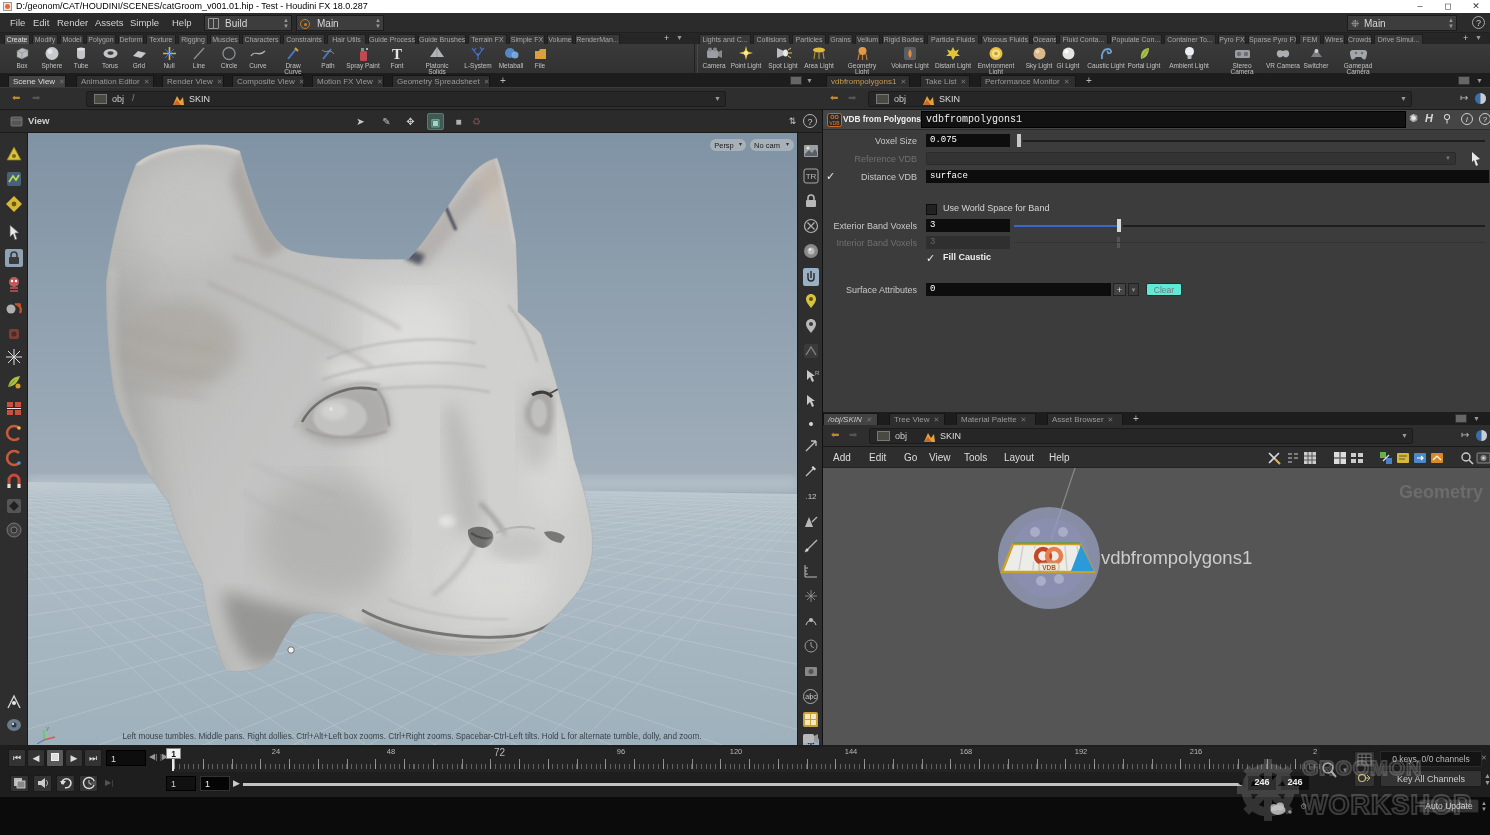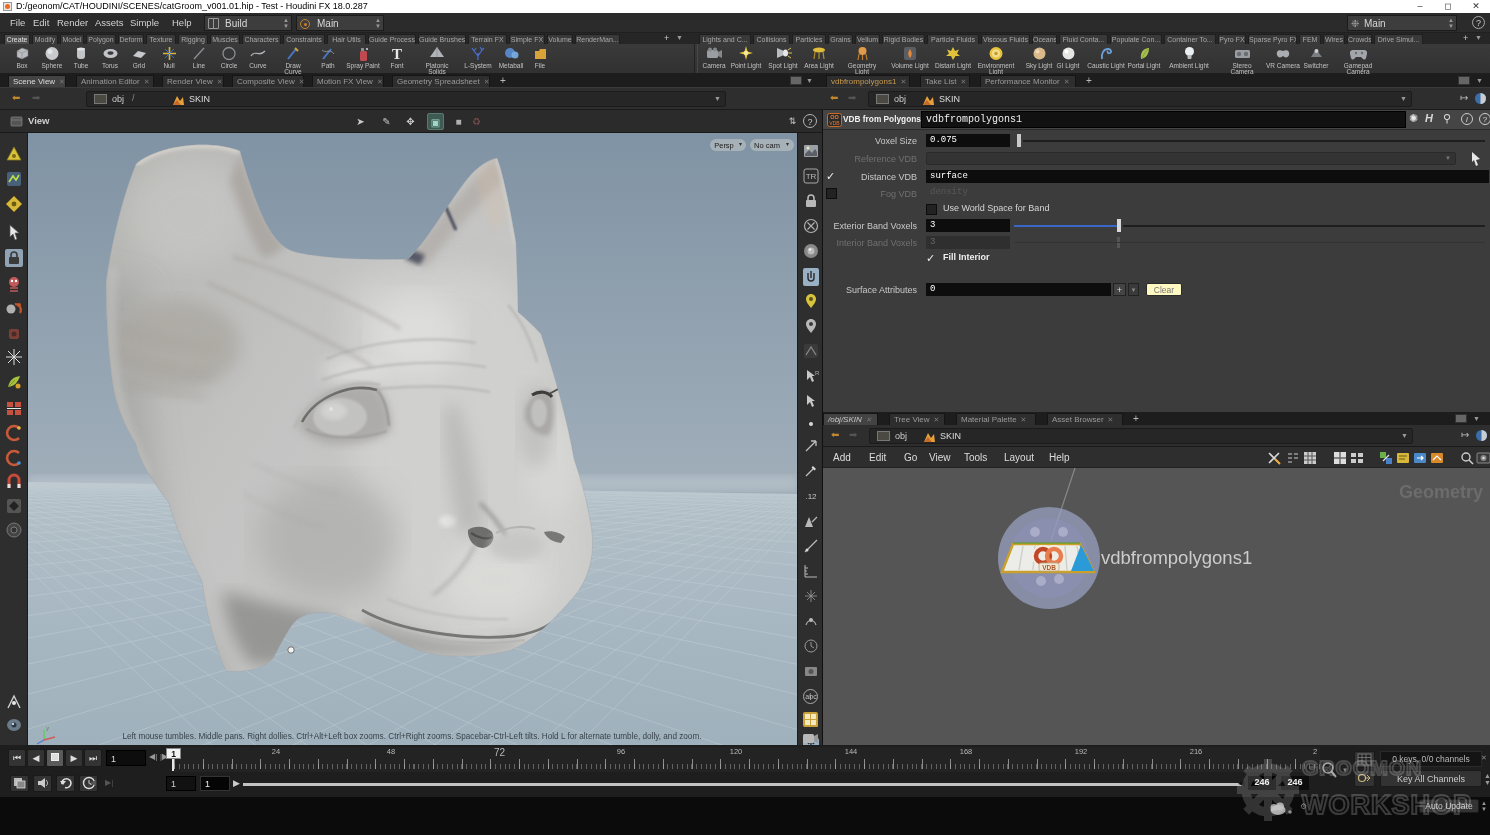--- a/index.html
+++ b/index.html
@@ -772,52 +772,47 @@
         <span style="position:absolute;left:622px;top:4px;color:#777;font-size:6px">▼</span>
         <svg style="position:absolute;left:646px;top:0" width="14" height="15">
           <path d="M3 1 L11 8 L7 9 L9 14 L7 15 L5 9 L3 11 Z" fill="#e8e8e8"></path>
         </svg>
       </div>
     <div class="prow" style="top:59px">
         <span style="position:absolute;left:3px;top:1px;color:#efefef;font-size:11px">✓</span>
         <span class="plabel" style="left:0;width:94px">Distance VDB</span>
         <div class="pfield" style="left:103px;width:563px">surface</div>
       </div>
-    <div class="prow" style="top:76px">
-        <span class="pcheck" style="left:3px"></span>
-        <span class="plabel dim" style="left:0;width:94px">Fog VDB</span>
-        <span style="position:absolute;left:107px;top:1px;color:#575757;font-family:'Liberation Mono',monospace;font-size:9px">density</span>
-      </div>
     <div class="prow" style="top:92px">
         <span class="pcheck" style="left:103px"></span>
         <span style="position:absolute;left:120px;top:1px;color:#d6d6d6;font-size:9px">Use World Space for Band</span>
       </div>
     <div class="prow" style="top:108px">
         <span class="plabel" style="left:0;width:94px">Exterior Band Voxels</span>
         <div class="pfield" style="left:103px;width:84px">3</div>
         <span style="position:absolute;left:191px;top:6.5px;width:105px;height:2.5px;background:#3a66c8"></span>
         <span style="position:absolute;left:294px;top:1px;width:4px;height:13px;background:#d8d8d8"></span>
         <span style="position:absolute;left:300px;top:7px;width:362px;height:1.5px;background:#1e1e1e"></span>
       </div>
     <div class="prow" style="top:125px">
         <span class="plabel dim" style="left:0;width:94px">Interior Band Voxels</span>
         <div class="pfield dim" style="left:103px;width:84px">3</div>
         <span style="position:absolute;left:294px;top:2px;width:3px;height:11px;background:#555"></span>
         <span style="position:absolute;left:191px;top:7px;width:471px;height:1px;background:#333"></span>
       </div>
     <div class="prow" style="top:141px">
         <span style="position:absolute;left:103px;top:1px;color:#efefef;font-size:11px">✓</span>
-        <span style="position:absolute;left:120px;top:1px;color:#efefef;font-size:9px;font-weight:bold">Fill Interior</span>
+        <span style="position:absolute;left:120px;top:1px;color:#efefef;font-size:9px;font-weight:bold">Fill Caustic</span>
       </div>
     <div class="prow" style="top:172px">
         <span class="plabel" style="left:0;width:94px">Surface Attributes</span>
         <div class="pfield" style="left:103px;width:185px">0</div>
         <span style="position:absolute;left:290px;top:1px;width:13px;height:13px;background:#444;border:1px solid #222;color:#ddd;font-size:9px;line-height:12px;text-align:center">+</span>
         <span style="position:absolute;left:305px;top:1px;width:11px;height:13px;background:#3a3a3a;border:1px solid #222;color:#888;font-size:6px;line-height:12px;text-align:center">▼</span>
-        <span style="position:absolute;left:323px;top:1px;width:36px;height:13px;background:#fef9c3;border:1px solid #2a2a2a;border-radius:2px;color:#777;font-size:8.5px;line-height:12px;text-align:center">Clear</span>
+        <span style="position:absolute;left:323px;top:1px;width:36px;height:13px;background:#5eead4;border:1px solid #2a2a2a;border-radius:2px;color:#777;font-size:8.5px;line-height:12px;text-align:center">Clear</span>
       </div>
   </div>
 
   <div id="netpanel" class="abs">
     <div id="nettabs">
       <div class="ptab active" style="left:0px;width:55px;color:#c8c8c8;font-style:italic">/obj/SKIN<span class="x">✕</span></div>
       <div class="ptab" style="left:66px;width:56px">Tree View<span class="x">✕</span></div>
       <div class="ptab" style="left:133px;width:80px">Material Palette<span class="x">✕</span></div>
       <div class="ptab" style="left:224px;width:76px">Asset Browser<span class="x">✕</span></div>
       <span class="pplus" style="left:310px">+</span>

